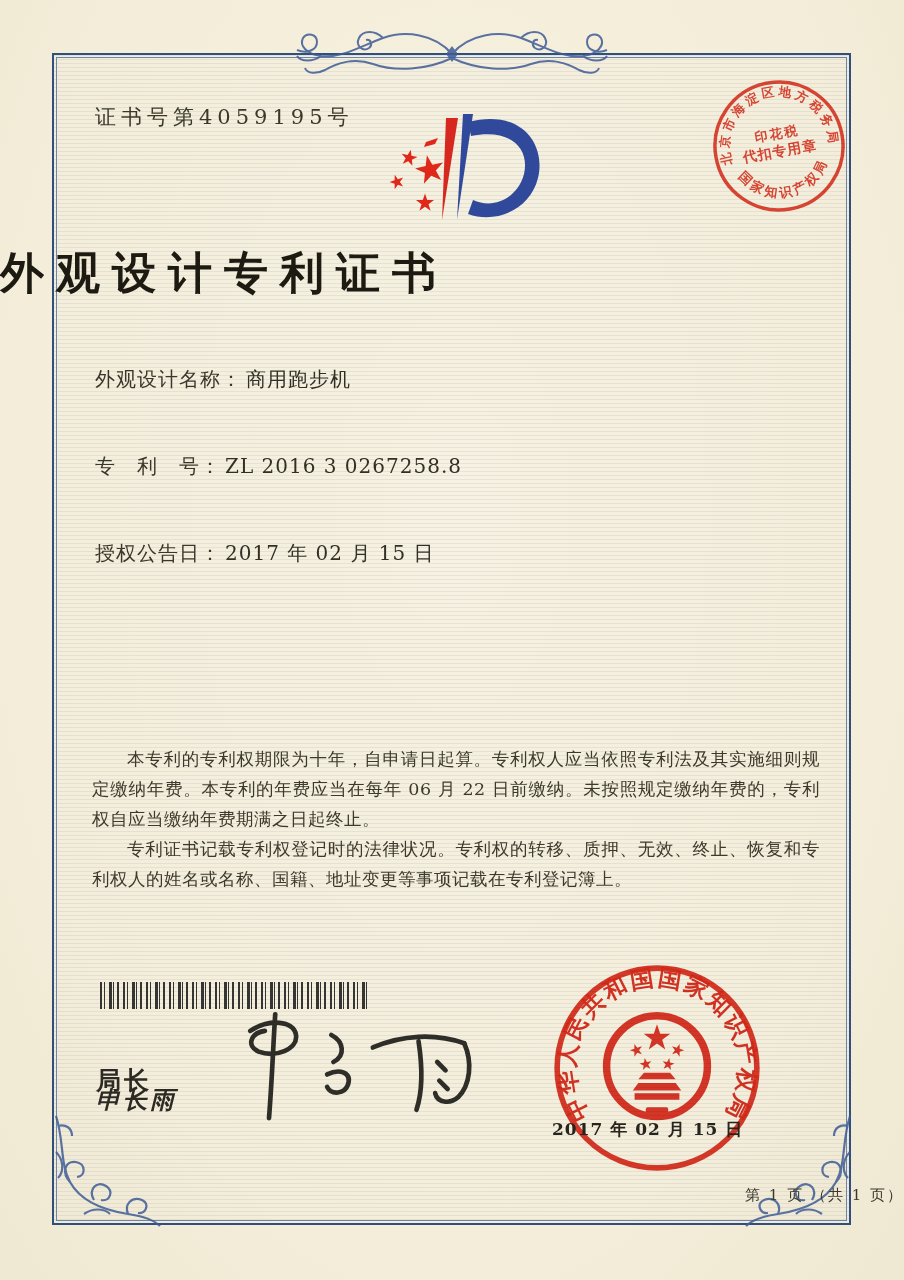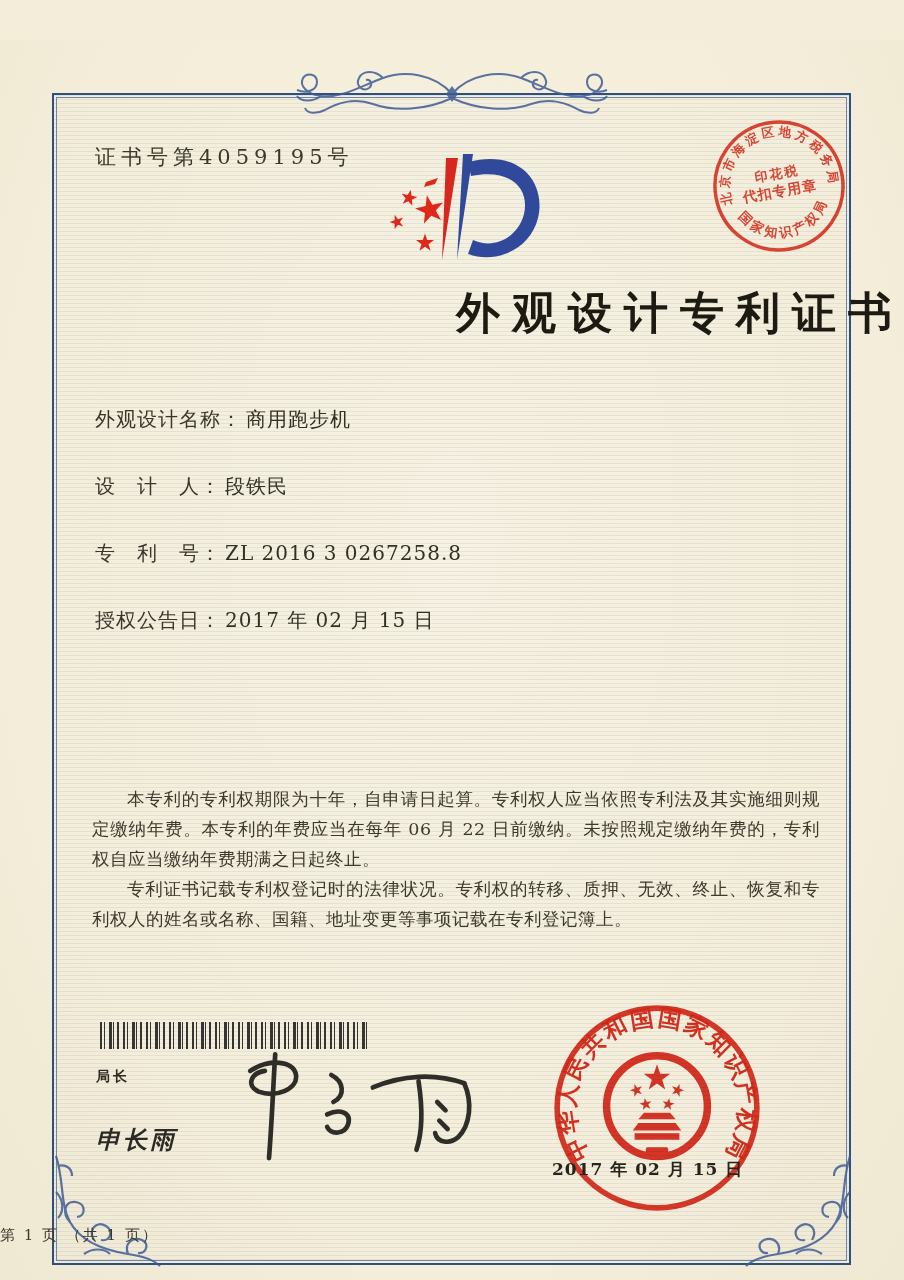--- a/index.html
+++ b/index.html
@@ -4,21 +4,20 @@
 <style>
   html,body{margin:0;padding:0;}
   body{
     width:904px;height:1280px;position:relative;overflow:hidden;
     background:#f3edd9;
     font-family:"DejaVu Serif","Liberation Serif",serif;
   }
   .paper{
     position:absolute;inset:0;
     background:radial-gradient(ellipse at 50% 40%, #f7f2e1 0%, #f3edd9 70%, #efe8d2 100%);
-    margin-top:40px;
   }
   
   .frame{
     position:absolute;left:52px;top:53px;width:799px;height:1172px;
     border:2px solid #2f4f7f;
     background:repeating-linear-gradient(180deg,
       rgba(126,142,176,0.14) 0px, rgba(126,142,176,0.14) 1px,
       rgba(255,255,255,0) 1px, rgba(255,255,255,0) 4px);
     box-sizing:border-box;
   }
@@ -26,58 +25,58 @@
     content:"";position:absolute;inset:2px;border:1px solid #6d84ab;pointer-events:none;
   }
   .ornament{position:absolute;color:#3f5c96;}
   .ornament svg{display:block;}
   .cert-no{
     position:absolute;left:95px;top:103px;font-size:21px;letter-spacing:5px;
     color:#3b382a;font-weight:500;
   }
   .logo{position:absolute;left:368px;top:98px;width:200px;height:138px;}
   .title{
-    position:absolute;left:0;right:0;top:244px;text-align:right;
+    position:absolute;left:0;right:0;top:244px;text-align:left;
     font-size:44px;font-weight:600;letter-spacing:12px;color:#1d1a12;
   }
   .fields{
-    position:absolute;left:95px;top:366px;display:flex;flex-direction:column;gap:40px;
+    position:absolute;left:95px;top:366px;display:flex;flex-direction:column;gap:60px;
   }
   .field-row{font-size:20px;color:#3a362a;letter-spacing:1px;white-space:nowrap;height:27px;}
   .f-label{color:#3a362a;}
   .f-value{color:#332f24;margin-left:4px;}
   .body-text{
     position:absolute;left:92px;top:744px;width:728px;
     font-size:17.5px;line-height:30px;color:#3d392b;text-align:justify;
   }
   .body-text p{margin:0;text-indent:2em;letter-spacing:0.5px;}
   .barcode{
     position:absolute;left:100px;top:982px;width:268px;height:27px;
     background:repeating-linear-gradient(90deg,
       #1c1c1c 0px,#1c1c1c 2px,transparent 2px,transparent 4px,
       #1c1c1c 4px,#1c1c1c 5px,transparent 5px,transparent 9px,
       #1c1c1c 9px,#1c1c1c 12px,transparent 12px,transparent 13px,
       #1c1c1c 13px,#1c1c1c 14px,transparent 14px,transparent 17px,
       #1c1c1c 17px,#1c1c1c 19px,transparent 19px,transparent 23px);
     opacity:0.88;
   }
-  .signer-title{position:absolute;left:96px;top:1028px;font-size:14px;color:#2c2a22;letter-spacing:3px;font-weight:600;}
+  .signer-title{position:absolute;left:96px;top:1064px;font-size:25px;color:#2c2a22;letter-spacing:3px;font-weight:600;}
   .signer-name{position:absolute;left:96px;top:1084px;font-size:24px;color:#2c2a22;letter-spacing:3px;font-weight:600;font-style:italic;}
   .signature{position:absolute;left:215px;top:998px;width:270px;height:128px;}
   .seal{position:absolute;left:545px;top:956px;width:224px;height:224px;mix-blend-mode:multiply;}
   .seal-date{
     position:absolute;left:552px;top:1118px;width:186px;text-align:center;
     font-size:17px;font-weight:700;color:#26241c;letter-spacing:1px;white-space:nowrap;
   }
   .tax-stamp{
     position:absolute;left:709px;top:76px;width:140px;height:140px;
     transform:rotate(-10deg);mix-blend-mode:multiply;opacity:0.92;
   }
   .footer{
-    position:absolute;left:0;right:0;top:1186px;text-align:left;
+    position:absolute;left:0;right:0;top:1186px;text-align:right;
     font-size:15px;color:#3b382c;letter-spacing:2px;
   }
   .flourish-bl{left:48px;top:1112px;}
   .flourish-br{left:740px;top:1112px;transform:scaleX(-1);}
   .flourish-top{left:277px;top:24px;}
 </style>
 </head>
 <body>
 
 <svg width="0" height="0" style="position:absolute" aria-hidden="true">
@@ -147,23 +146,20 @@
         <path d="M58,44 L70,40 L67,46 L56,49 Z"></path>
       </g>
     </svg>
   </div>
 
   <div class="title">外观设计专利证书</div>
 
   <div class="fields">
     <div class="field-row">
       <span class="f-label">外观设计名称：</span><span class="f-value">商用跑步机</span>
-    </div>
-    <div class="field-row">
-      <span class="f-label">设　计　人：</span><span class="f-value">段铁民</span>
     </div>
     <div class="field-row">
       <span class="f-label">专　利　号：</span><span class="f-value">ZL 2016 3 0267258.8</span>
     </div>
     <div class="field-row">
       <span class="f-label">授权公告日：</span><span class="f-value">2017 年 02 月 15 日</span>
     </div>
   </div>
 
   <div class="body-text">

